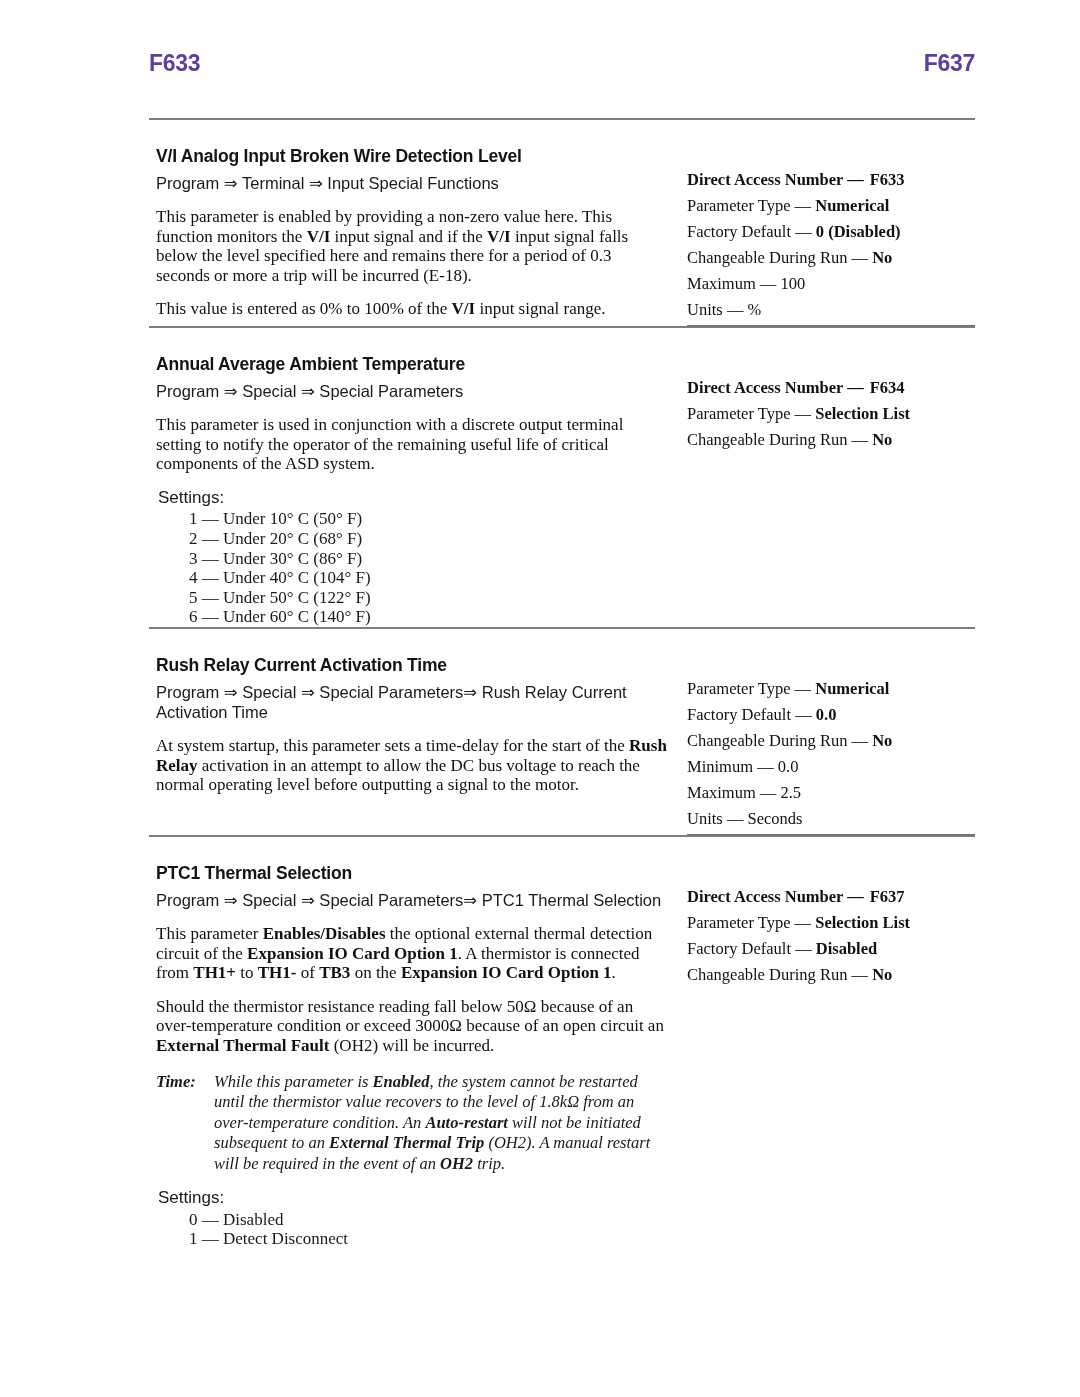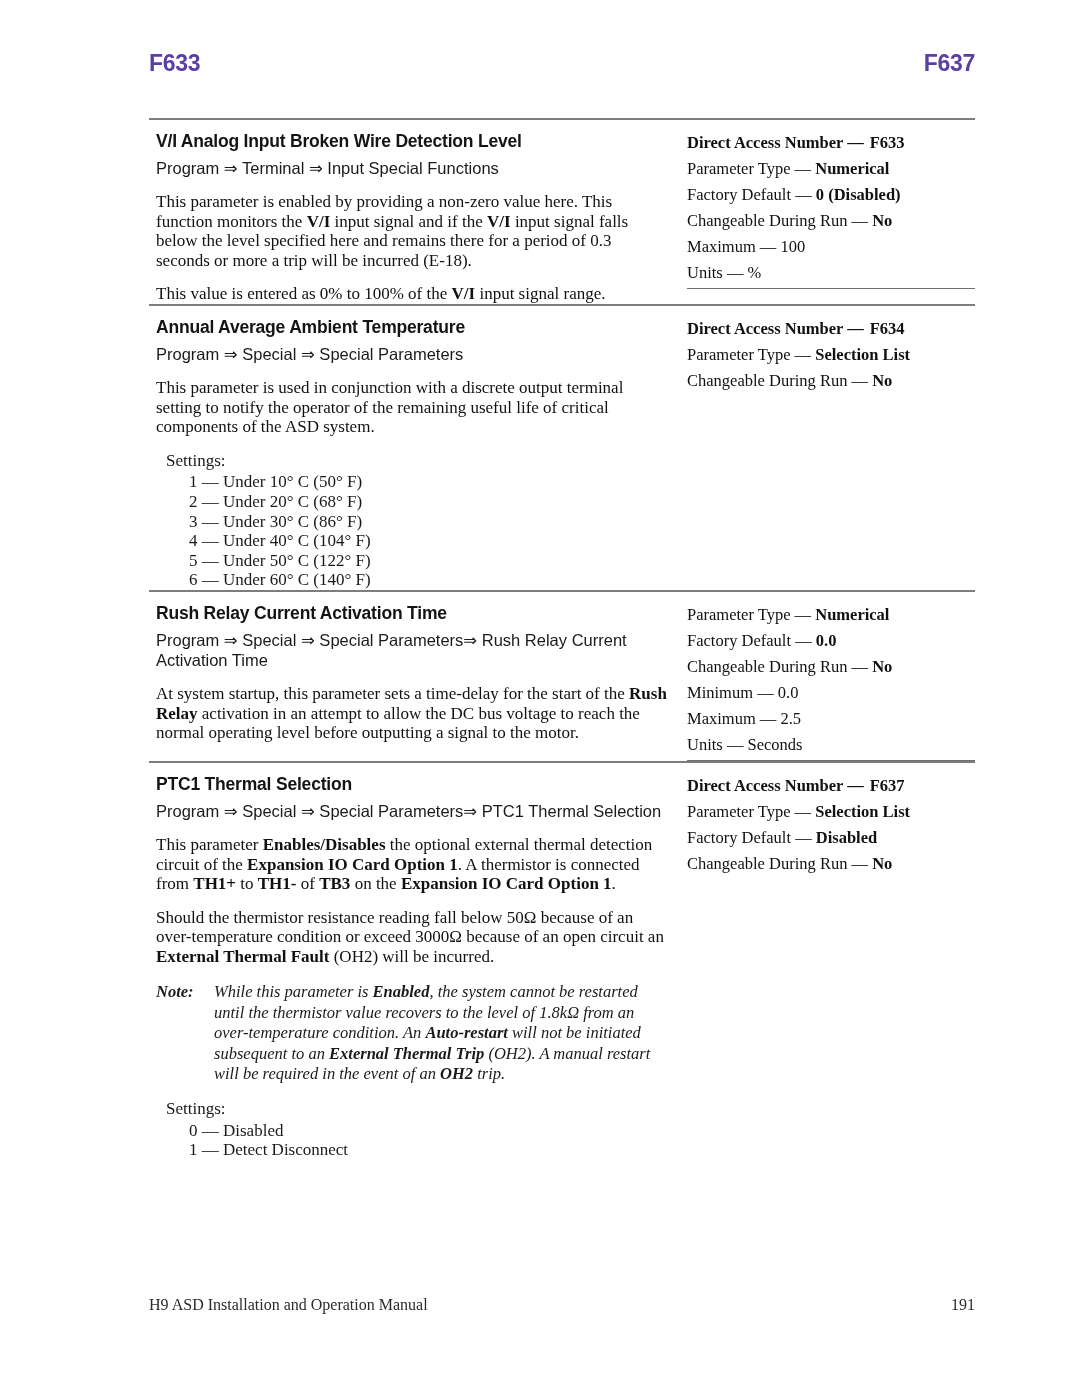--- a/index.html
+++ b/index.html
@@ -44,21 +44,21 @@
     position: absolute;
     left: 137px;
     top: 118px;
     width: 826px;
   }
 
   .section {
     position: relative;
     display: flex;
     border-top: 2px solid #7d7d7d;
-    padding-top: 1px;
+    padding-top: 16px;
   }
   .section.first { border-top: 2px solid #7d7d7d; }
 
   .col-left {
     width: 528px;
     flex: 0 0 528px;
     padding-right: 10px;
     box-sizing: border-box;
   }
   .col-right {
@@ -94,23 +94,23 @@
     color: #111111;
   }
 
   p.body b, .b { font-weight: bold; }
   a.xref, .xref {
     color: #5555a8;
     text-decoration: none;
   }
 
   .settings-label {
-    font-family: Liberation Serif, serif;
+    font-family: Liberation Sans, sans-serif;
     font-size: 17px;
-    margin: 14px 0 0 17px;
+    margin: 14px 0 0 9px;
     line-height: 19.6px;
   }
   ul.settings {
     list-style: none;
     margin: 2px 0 0 0;
     padding: 0 0 0 40px;
   }
   ul.settings li {
     font-family: "Liberation Serif", serif;
     font-size: 17px;
@@ -141,21 +141,21 @@
     margin: 0;
     padding: 0;
     font-family: "Liberation Serif", serif;
   }
   ul.spec li {
     font-size: 16.5px;
     line-height: 26px;
     white-space: nowrap;
     color: #111111;
   }
-  ul.spec li:first-child { padding-top: 9px; }
+  ul.spec li:first-child { padding-top: 9px; margin-top: 22px; }
   ul.spec li .k { }
   ul.spec li .v { font-weight: bold; }
   ul.spec li.dan .k { font-weight: bold; }
   ul.spec li.dan .v { font-weight: bold; padding-left: 6px; }
   .spec-wrap { border-bottom: 1px solid #6f6f6f; padding-bottom: 2px; }
   .spec-wrap.nb { border-bottom: none; }
 
   
   .footer {
     position: absolute;
@@ -250,21 +250,21 @@
     </div>
 
     <div class="section">
       <div class="col-left">
         <h2 class="sec-title">PTC1 Thermal Selection</h2>
         <p class="path">Program ⇒ Special ⇒ Special Parameters⇒ PTC1 Thermal Selection</p>
         <p class="body"><span>This parameter </span><b>Enables/Disables</b><span> the optional external thermal detection circuit of the </span><b>Expansion IO Card Option 1</b><span>. A thermistor is connected from </span><b>TH1+</b><span> to </span><b>TH1-</b><span> of </span><b>TB3</b><span> on the </span><b>Expansion IO Card Option 1</b><span>.</span></p>
         <p class="body"><span>Should the thermistor resistance reading fall below 50Ω because of an over-temperature condition or exceed 3000Ω because of an open circuit an </span><b>External Thermal Fault</b><span> (OH2) will be incurred.</span></p>
 
         <div class="note">
-          <div class="note-label">Note:</div>
+          <div class="note-label">Time:</div>
           <div class="note-text"><span>While this parameter is </span><b>Enabled</b><span>, the system cannot be restarted until the thermistor value recovers to the level of 1.8kΩ from an over-temperature condition. An </span><b>Auto-restart</b><span> will not be initiated subsequent to an </span><b>External Thermal Trip</b><span> (OH2). A manual restart will be required in the event of an </span><b>OH2</b><span> trip.</span></div>
         </div>
 
         <div class="settings-label">Settings:</div>
         <ul class="settings">
           <li>0 — Disabled</li>
           <li>1 — Detect Disconnect</li>
         </ul>
       </div>
       <div class="col-right">
@@ -274,18 +274,14 @@
             <li><span class="k">Parameter Type — </span><span class="v">Selection List</span></li>
             <li><span class="k">Factory Default — </span><span class="v">Disabled</span></li>
             <li><span class="k">Changeable During Run — </span><span class="v">No</span></li>
           </ul>
         </div>
       </div>
     </div>
 
   </div>
 
-  <div class="footer">
-    <span>H9 ASD Installation and Operation Manual</span>
-    <span>191</span>
-  </div>
 
 </div>
 
 </body></html>

